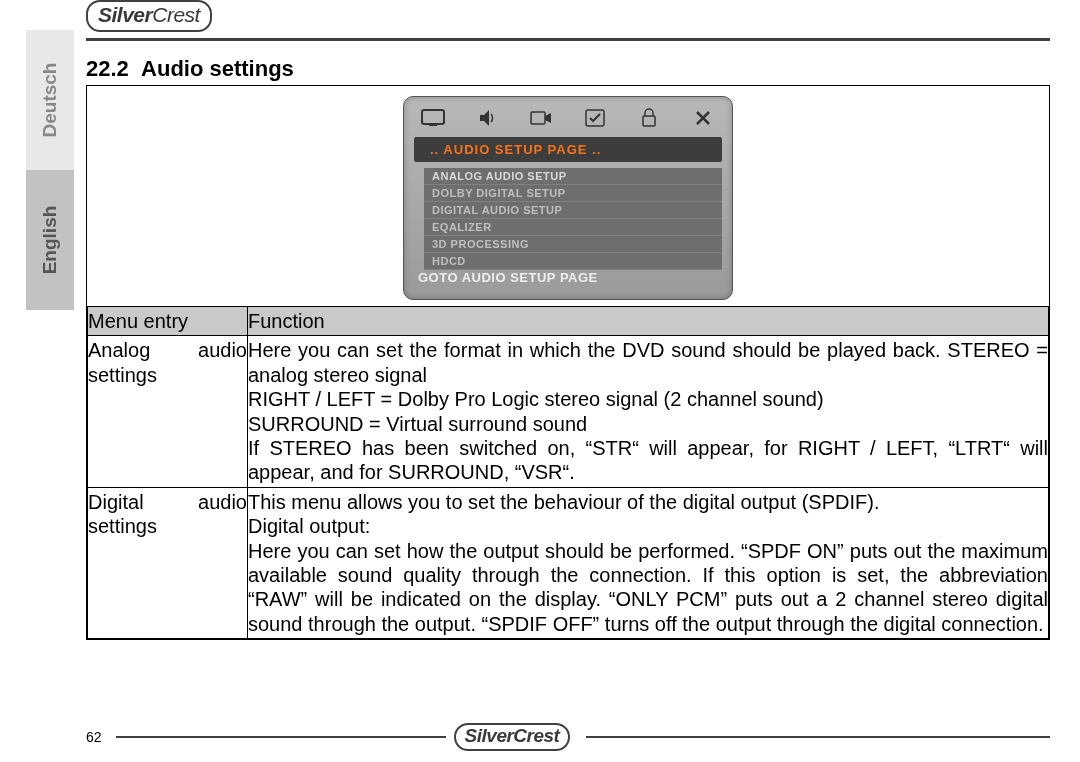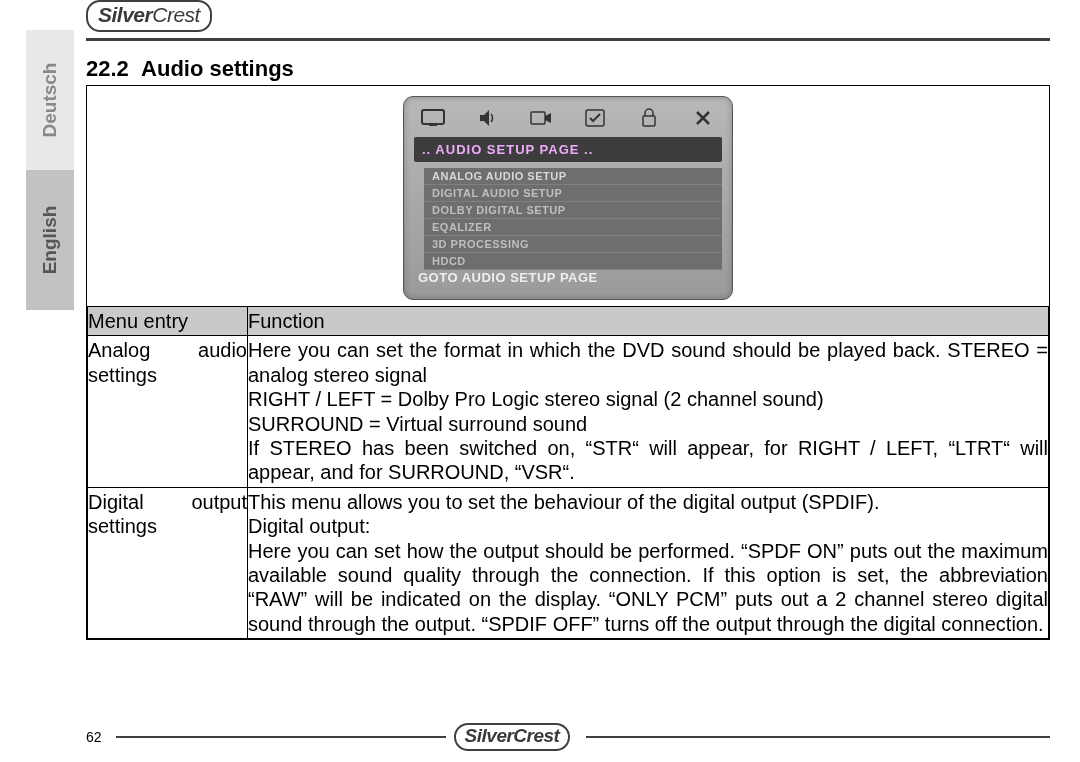--- a/index.html
+++ b/index.html
@@ -25,21 +25,21 @@
   .section-title { position: absolute; left: 86px; top: 56px; font-size: 22px; font-weight: bold; }
 
   
   .content-frame { position: absolute; left: 86px; top: 85px; right: 30px; border: 1.5px solid #000; }
 
   
   .osd-wrap { display: flex; justify-content: center; padding: 10px 0 6px 0; }
   .osd { width: 330px; background: linear-gradient(#b8b8b8,#9a9a9a); border: 1px solid #555; border-radius: 10px; padding: 8px 10px 14px 10px; box-shadow: inset 0 0 6px rgba(0,0,0,.25); }
   .osd-icons { display: flex; justify-content: space-between; padding: 2px 6px 8px 6px; }
   .osd-icon { width: 26px; height: 22px; display: flex; align-items: center; justify-content: center; color: #333; font-size: 18px; }
-  .osd-title { background: #3d3d3d; color: #f0abfc; font-size: 13px; font-weight: bold; letter-spacing: 1px; padding: 5px 8px; border-radius: 2px; }
+  .osd-title { background: #3d3d3d; color: #f97316; font-size: 13px; font-weight: bold; letter-spacing: 1px; padding: 5px 16px; border-radius: 2px; }
   .osd-list { margin-top: 6px; padding-left: 10px; }
   .osd-item { background: #6e6e6e; color: #d8d8d8; font-size: 11px; font-weight: bold; padding: 2px 8px; border-bottom: 1px solid #808080; letter-spacing: 0.5px; }
   .osd-item.alt { color: #bfbfbf; }
   .osd-footer { color: #eee; font-size: 13px; font-weight: bold; letter-spacing: 0.5px; padding: 0 4px; }
 
   
   table.spec { width: 100%; border-collapse: collapse; border-top: 1.5px solid #000; }
   table.spec th, table.spec td { border: 1.5px solid #000; padding: 2px 0; vertical-align: top; font-size: 20px; line-height: 1.22; text-align: left; font-weight: normal; }
   table.spec thead th { background: #c9c9c9; }
   table.spec td.col1 { width: 160px; text-align: justify; }
@@ -114,22 +114,22 @@
             </span>
           <span class="osd-icon">
               <svg width="18" height="18" viewBox="0 0 18 18">
                 <path d="M3 3l12 12M15 3L3 15" stroke="#333" stroke-width="2.5"></path>
               </svg>
             </span>
         </div>
         <div class="osd-title">..  AUDIO SETUP PAGE  ..</div>
         <div class="osd-list">
           <div class="osd-item">ANALOG AUDIO SETUP</div>
+          <div class="osd-item alt">DOLBY DIGITAL SETUP</div>
           <div class="osd-item alt">DIGITAL AUDIO SETUP</div>
-          <div class="osd-item alt">DOLBY DIGITAL SETUP</div>
           <div class="osd-item alt">EQALIZER</div>
           <div class="osd-item alt">3D PROCESSING</div>
           <div class="osd-item alt">HDCD</div>
         </div>
         <div class="osd-footer">GOTO AUDIO SETUP PAGE</div>
       </div>
     </div>
 
     <table class="spec">
       <thead>
@@ -137,21 +137,21 @@
           <th>Menu entry</th>
           <th>Function</th>
         </tr>
       </thead>
       <tbody>
         <tr>
           <td class="col1">Analog audio settings</td>
           <td class="col2">Here you can set the format in which the DVD sound should be played back. STEREO = analog stereo signal<br>RIGHT / LEFT = Dolby Pro Logic stereo signal (2 channel sound)<br>SURROUND = Virtual surround sound<br>If STEREO has been switched on, “STR“ will appear, for RIGHT / LEFT, “LTRT“ will appear, and for SURROUND, “VSR“.</td>
         </tr>
         <tr>
-          <td class="col1">Digital output settings</td>
+          <td class="col1">Digital audio settings</td>
           <td class="col2">This menu allows you to set the behaviour of the digital output (SPDIF).<br>Digital output:<br>Here you can set how the output should be performed. “SPDF ON” puts out the maximum available sound quality through the connection. If this option is set, the abbreviation “RAW” will be indicated on the display. “ONLY PCM” puts out a 2 channel stereo digital sound through the output. “SPDIF OFF” turns off the output through the digital connection.</td>
         </tr>
       </tbody>
     </table>
   </div>
 
   <div class="footer">
     <span class="pagenum">62</span>
     <div class="foot-line left"></div>
     <div class="foot-logo"><span>Silver</span><span class="thin">Crest</span></div>

